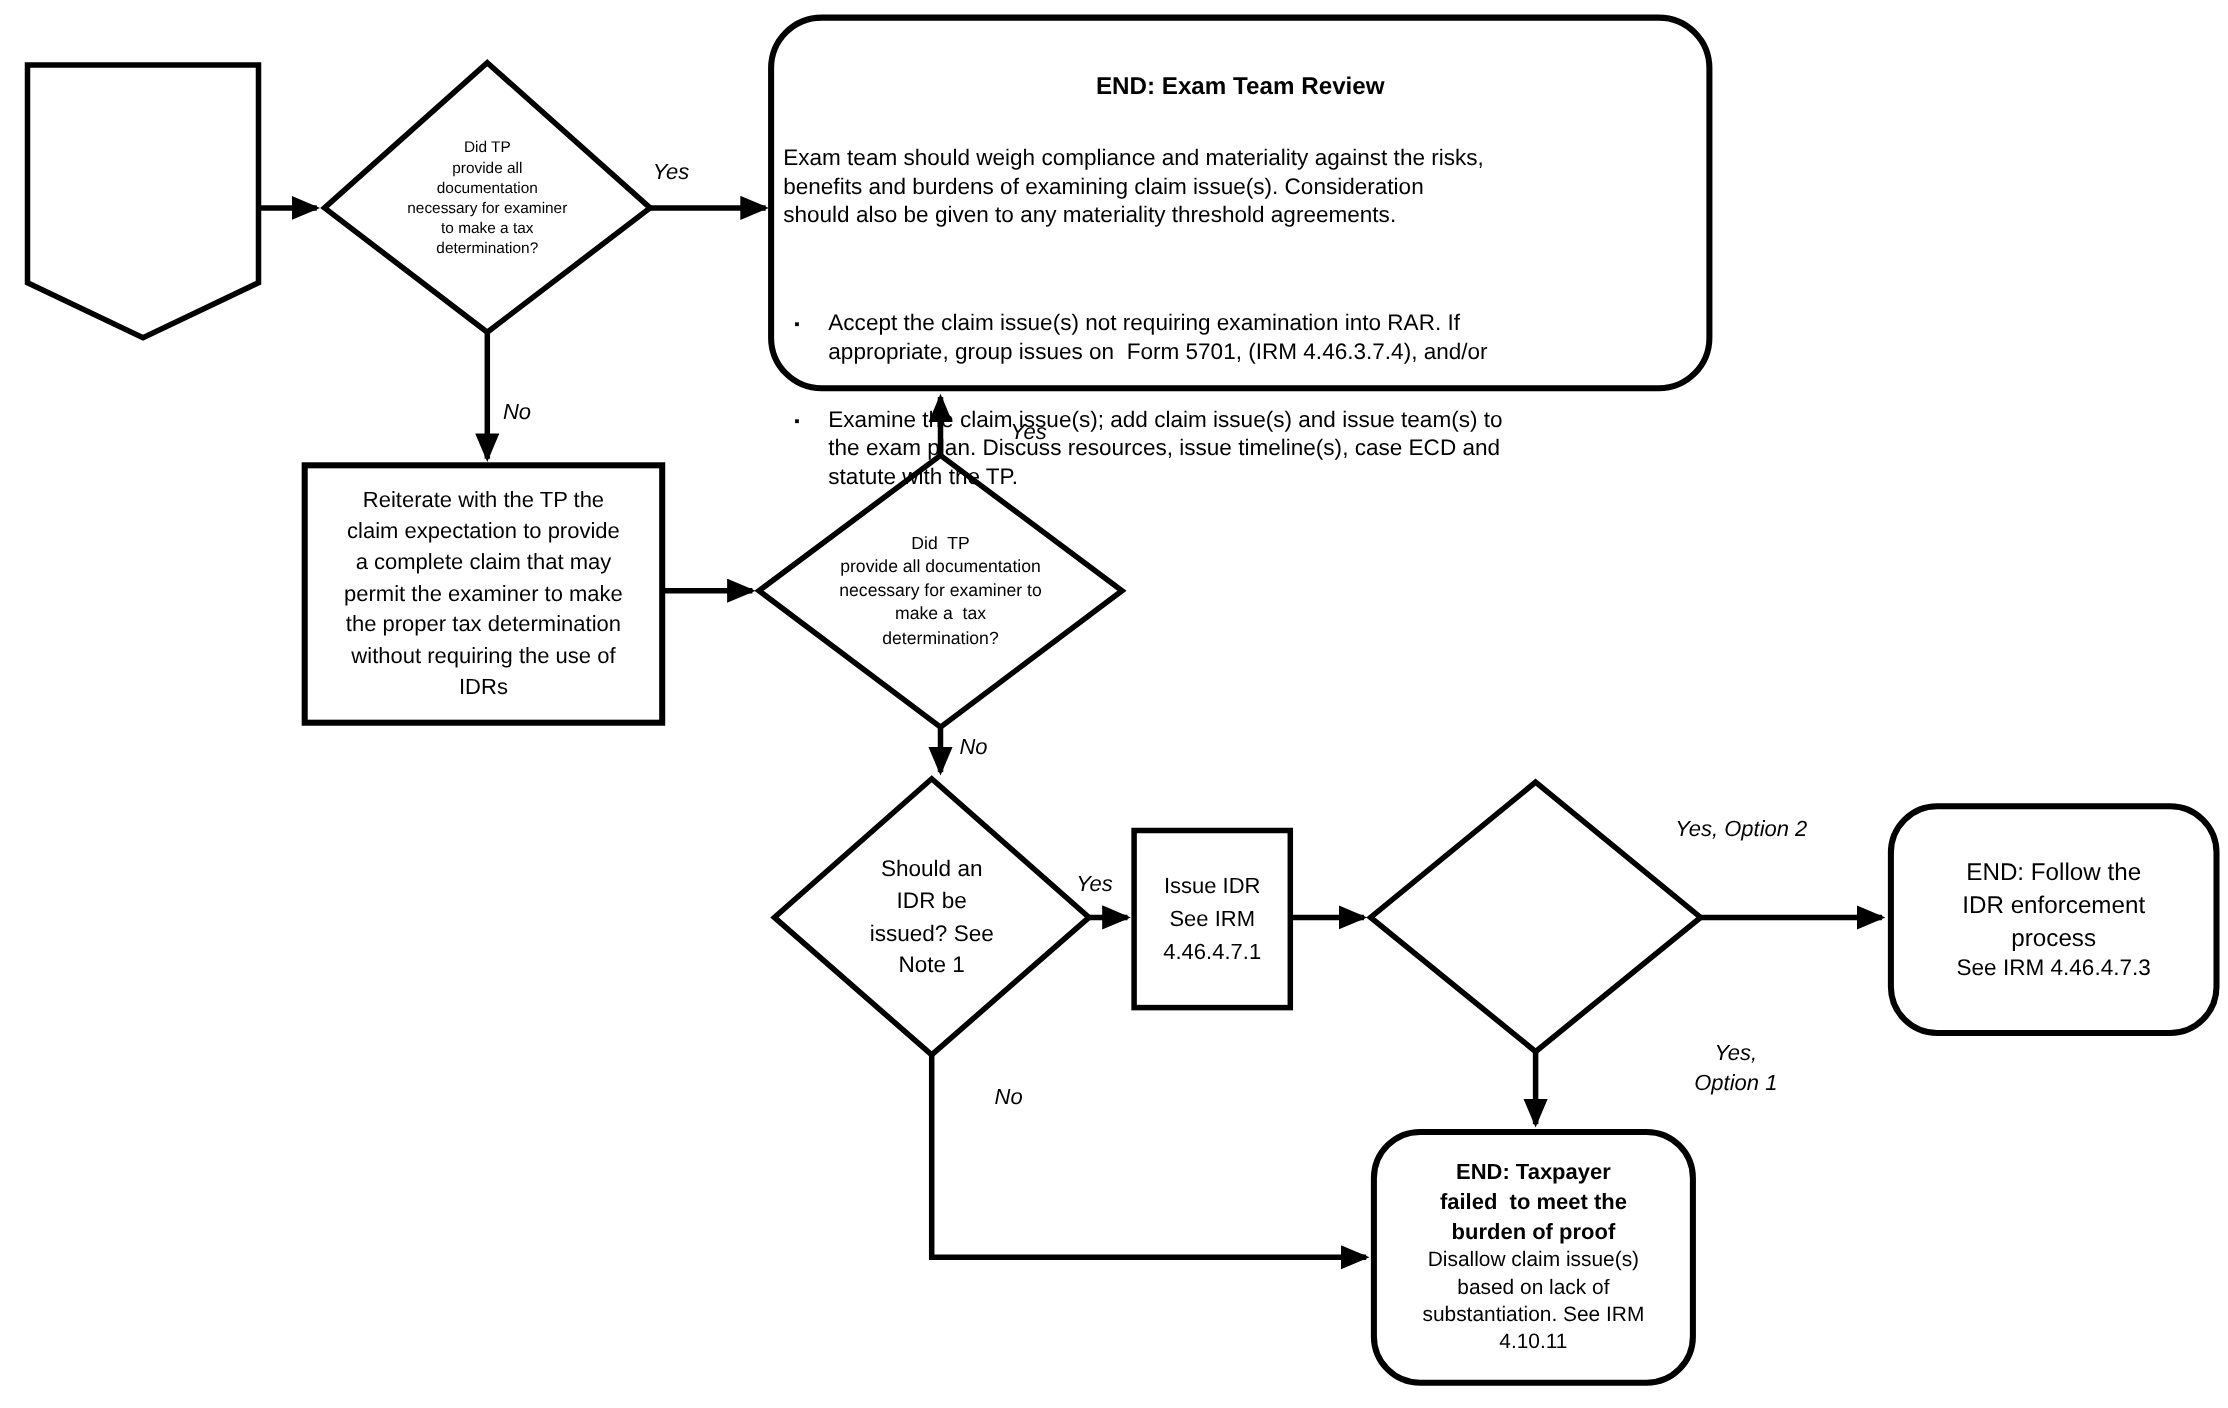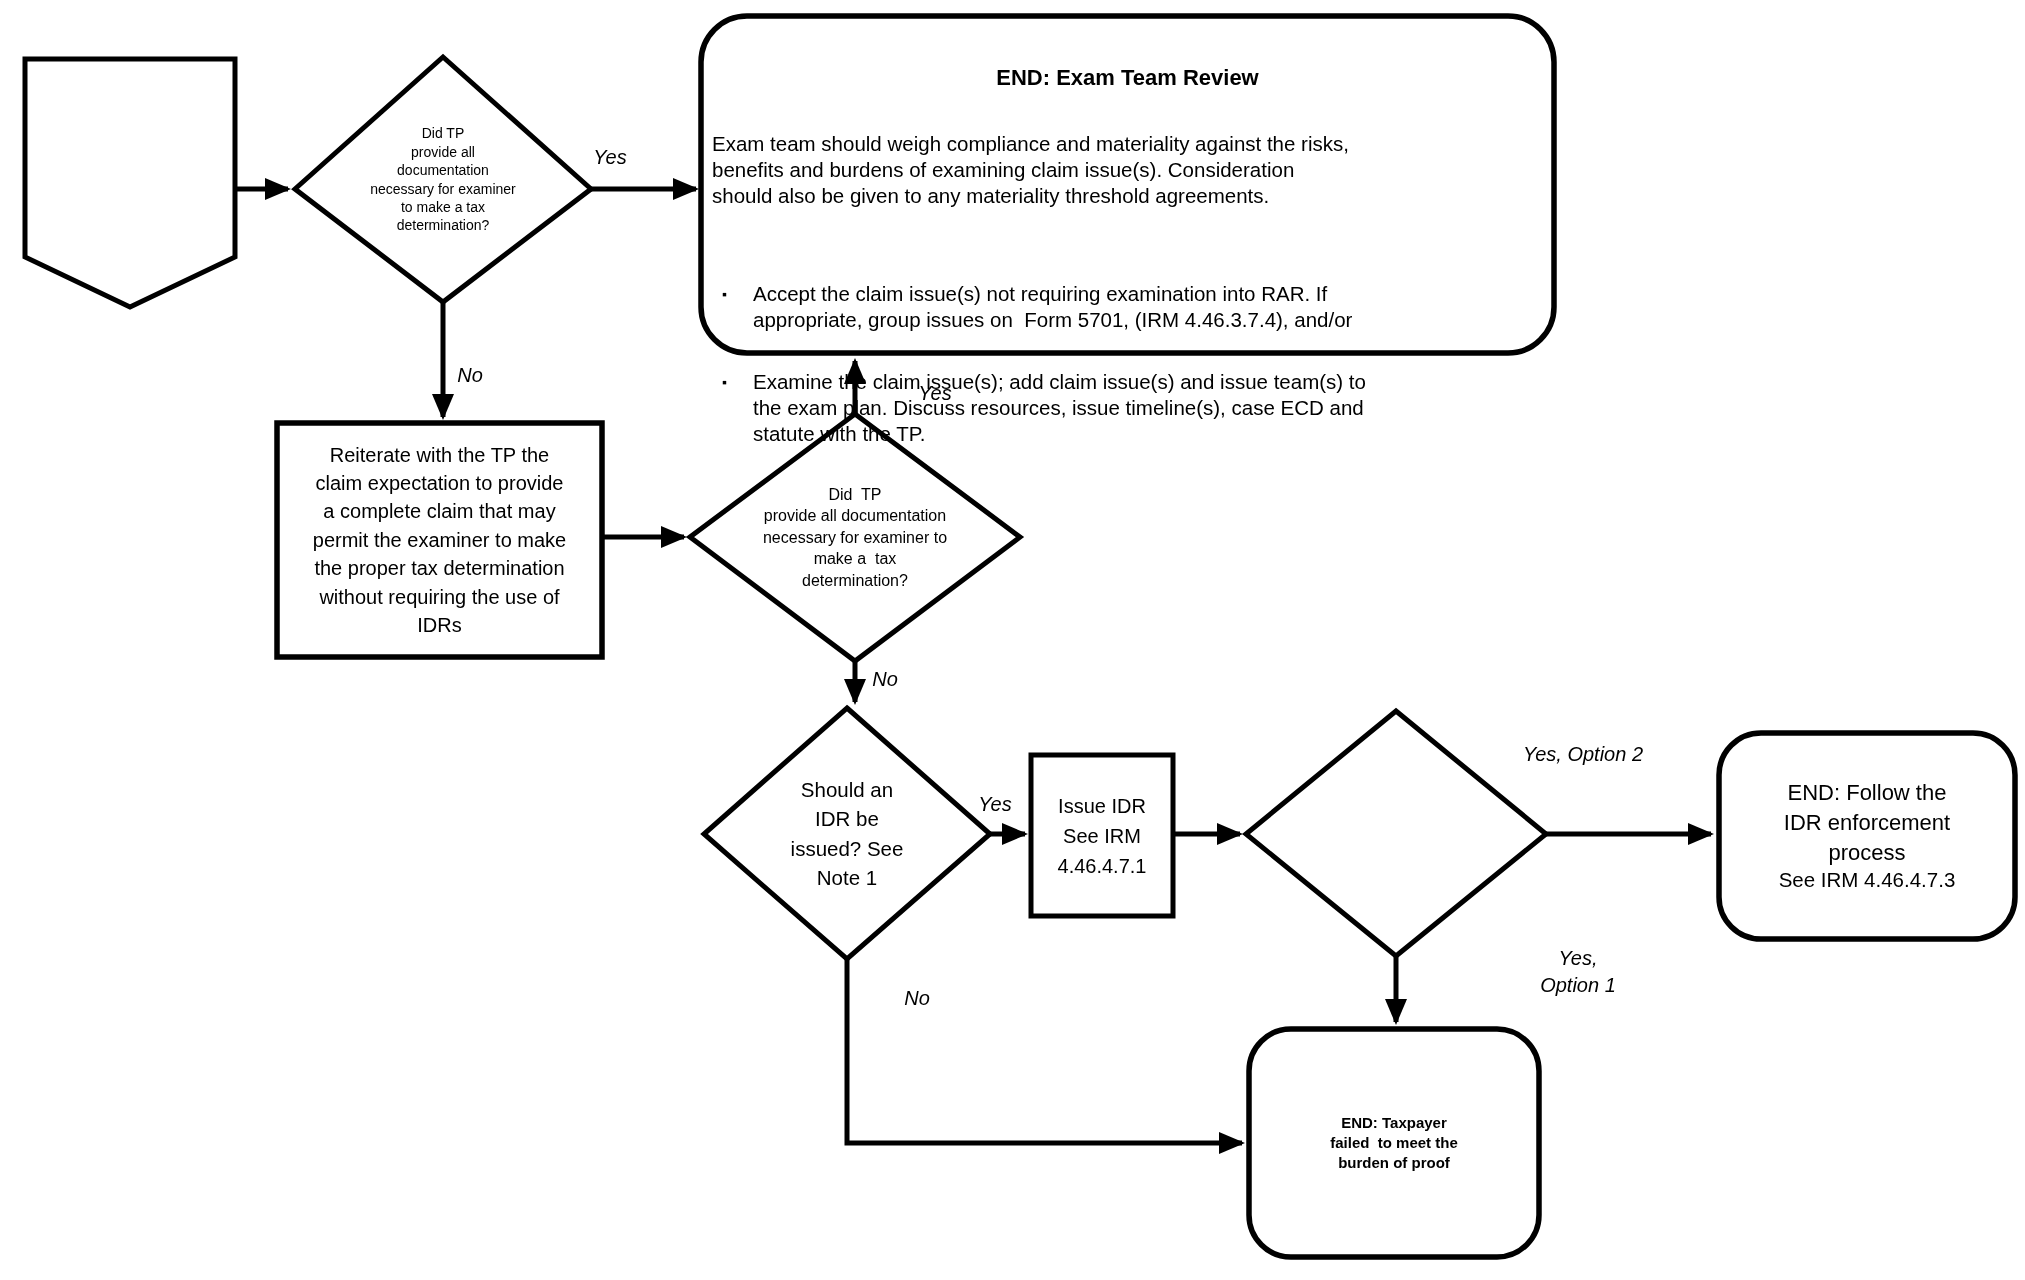--- a/index.html
+++ b/index.html
@@ -31,21 +31,21 @@
   .end-exam-bullets { margin-left:21px; }
   .bullet-row { display:flex; align-items:flex-start; }
   .bullet-marker { width:31px; flex:0 0 31px; font-size:14px; line-height:26px; }
   .bullet-text { flex:1; font-size:20.5px; line-height:26px; white-space:pre-wrap; }
 
   .node-end-enforce { left:1719px; top:733px; width:296px; height:206px; }
   .end-enforce-title { font-weight:normal; font-size:22px; line-height:1.35; white-space:pre-wrap; }
   .end-enforce-body { font-size:20.5px; line-height:1.3; white-space:pre-wrap; }
 
   .node-end-burden { left:1249px; top:1029px; width:290px; height:228px; }
-  .end-burden-title { font-weight:bold; font-size:15px; line-height:1.35; white-space:pre-wrap; }
+  .end-burden-title { font-weight:bold; font-size:20px; line-height:1.35; white-space:pre-wrap; }
   .end-burden-body { font-size:19px; line-height:1.3; white-space:pre-wrap; }
 
   .lbl-yes1 { left:560px; top:146px; width:100px; }
   .lbl-no1  { left:420px; top:364px; width:100px; }
   .lbl-yes2 { left:885px; top:382px; width:100px; }
   .lbl-no2  { left:835px; top:668px; width:100px; }
   .lbl-yes3 { left:945px; top:793px; width:100px; }
   .lbl-no3  { left:867px; top:987px; width:100px; }
   .lbl-yesopt2 { left:1483px; top:743px; width:200px; }
   .lbl-yesopt1 { left:1478px; top:945px; width:200px; line-height:1.35; }
@@ -146,20 +146,24 @@
     <div class="end-enforce-title">END: Follow the
 IDR enforcement
 process</div>
     <div class="end-enforce-body">See IRM 4.46.4.7.3</div>
   </div>
 
   <div class="txt center node-end-burden">
     <div class="end-burden-title">END: Taxpayer
 failed  to meet the
 burden of proof</div>
+    <div class="end-burden-body">Disallow claim issue(s)
+based on lack of
+substantiation. See IRM
+4.10.11</div>
   </div>
 
   <div class="txt lbl lbl-yes1">Yes</div>
   <div class="txt lbl lbl-no1">No</div>
   <div class="txt lbl lbl-yes2">Yes</div>
   <div class="txt lbl lbl-no2">No</div>
   <div class="txt lbl lbl-yes3">Yes</div>
   <div class="txt lbl lbl-no3">No</div>
   <div class="txt lbl lbl-yesopt2">Yes, Option 2</div>
   <div class="txt lbl lbl-yesopt1">Yes,

